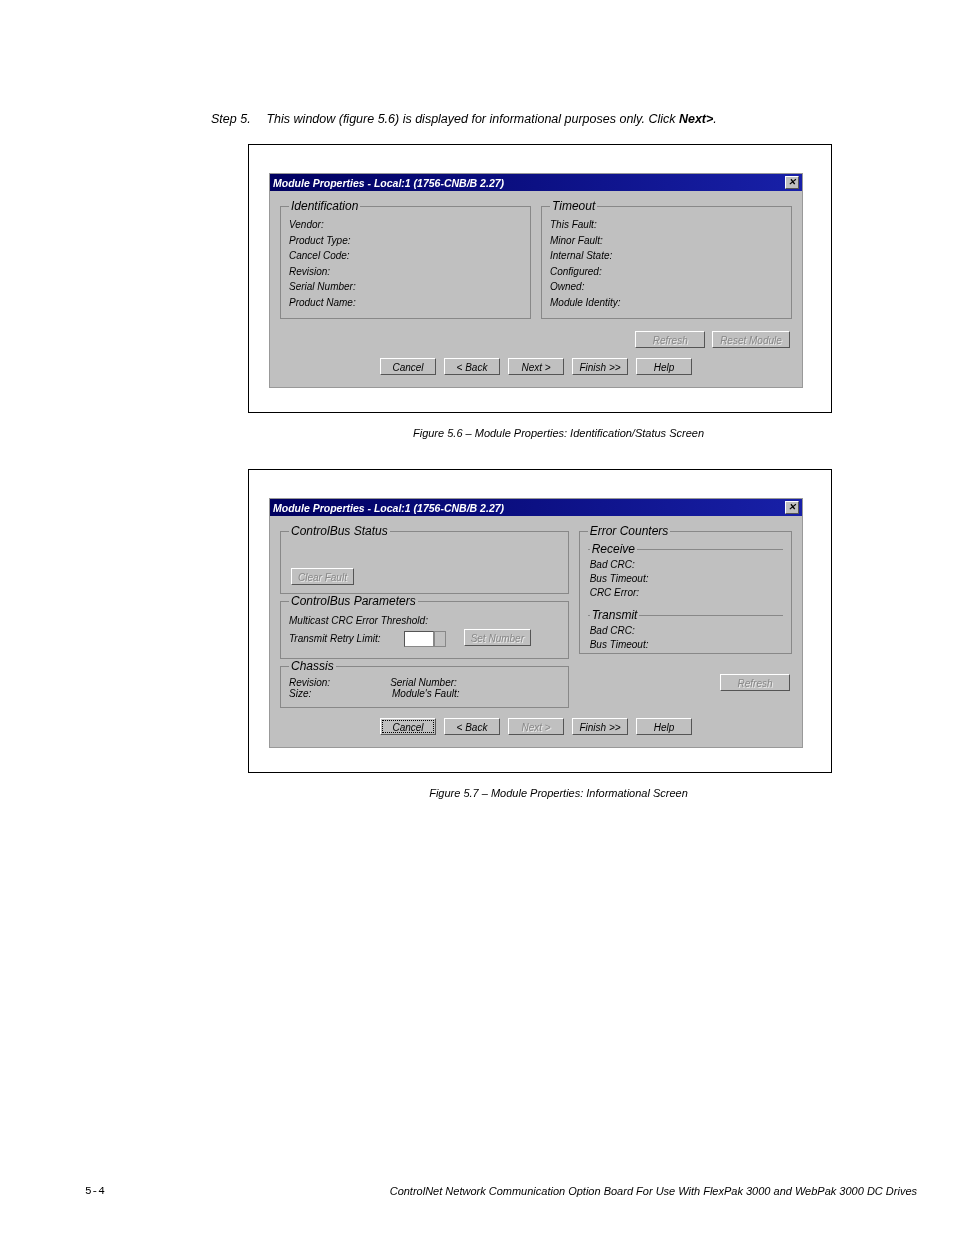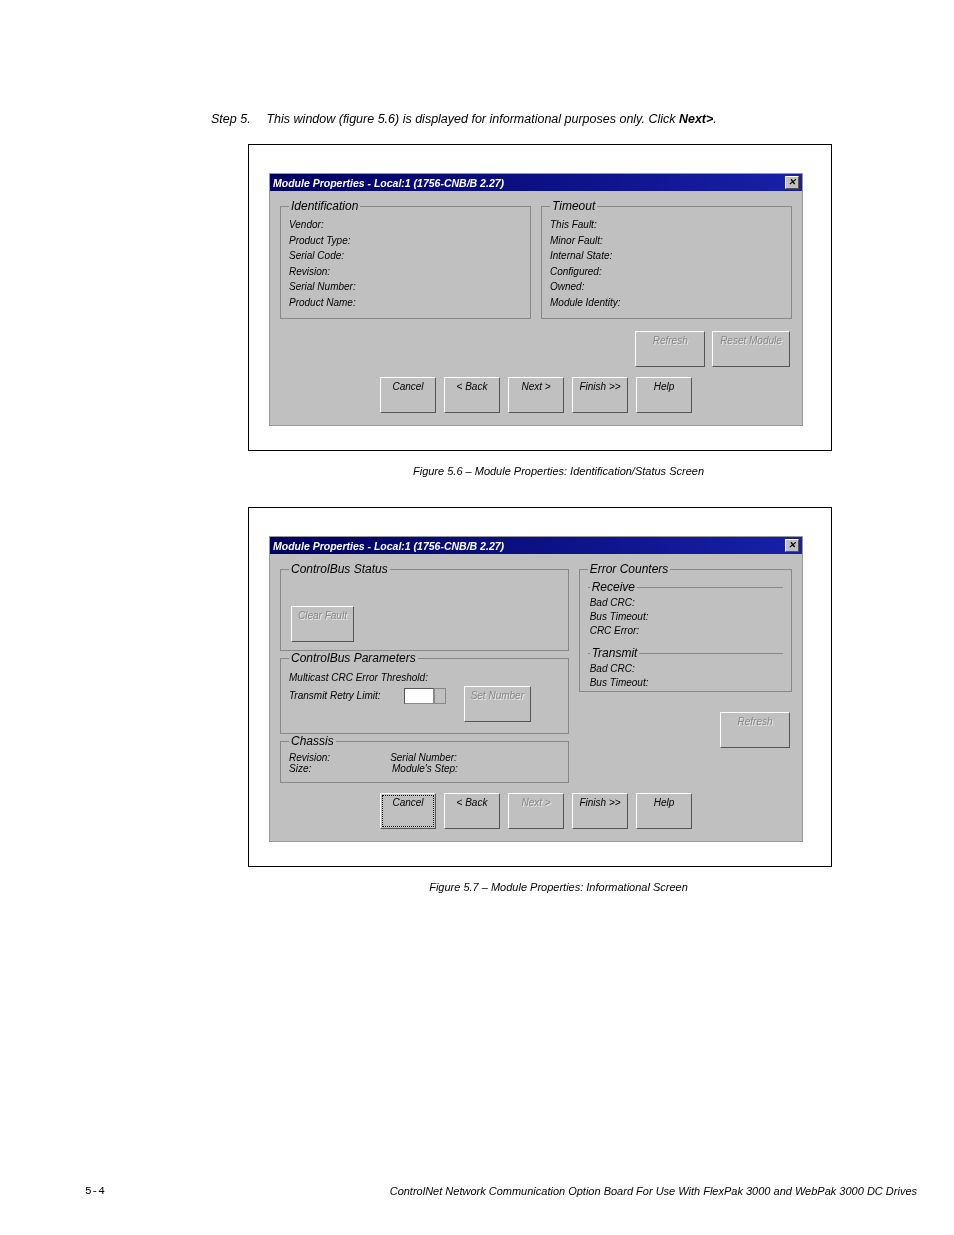--- a/index.html
+++ b/index.html
@@ -66,21 +66,21 @@
     margin: 0;
     font-size: 10px;
   }
   fieldset.group legend { font-size: 12px; padding: 0 2px; }
   .id-group { flex: 1; }
   .status-group { flex: 1; }
   .kv { display: block; line-height: 15.5px; }
   .btn {
     display: inline-block;
     min-width: 56px;
-    height: 36px;
+    height: 17px;
     background: #c0c0c0;
     border: 1px solid #fff;
     border-right-color: #555;
     border-bottom-color: #555;
     font-size: 10px;
     text-align: center;
     line-height: 17px;
     padding: 0 6px;
     margin: 0 2px;
   }
@@ -147,21 +147,21 @@
       <div class="titlebar">
         <span class="titlebar-text">Module Properties - Local:1 (1756-CNB/B 2.27)</span>
         <span class="closebtn">✕</span>
       </div>
       <div class="dialog-body">
         <div class="dialog-row">
           <fieldset class="group id-group">
             <legend>Identification</legend>
             <span class="kv">Vendor:</span>
             <span class="kv">Product Type:</span>
-            <span class="kv">Serial Code:</span>
+            <span class="kv">Cancel Code:</span>
             <span class="kv">Revision:</span>
             <span class="kv">Serial Number:</span>
             <span class="kv">Product Name:</span>
           </fieldset>
           <fieldset class="group status-group">
             <legend>Timeout</legend>
             <span class="kv">This Fault:</span>
             <span class="kv">Minor Fault:</span>
             <span class="kv">Internal State:</span>
             <span class="kv">Configured:</span>
@@ -213,21 +213,21 @@
               </div>
             </fieldset>
             <fieldset class="group nested-group">
               <legend>Chassis</legend>
               <div class="chassis-row">
                 <span>Revision:</span>
                 <span>Serial Number:</span>
               </div>
               <div class="chassis-row">
                 <span style="min-width:43px">Size:</span>
-                <span>Module's Step:</span>
+                <span>Module's Fault:</span>
               </div>
             </fieldset>
           </div>
 
           <div style="flex:0.85">
             <fieldset class="group" style="height:130px">
               <legend>Error Counters</legend>
               <fieldset class="group" style="border-top:1px solid #888;border-left:none;border-right:none;border-bottom:none;padding:2px 2px 6px 2px;margin-bottom:2px">
                 <legend>Receive</legend>
                 <div class="error-line">Bad CRC:</div>

